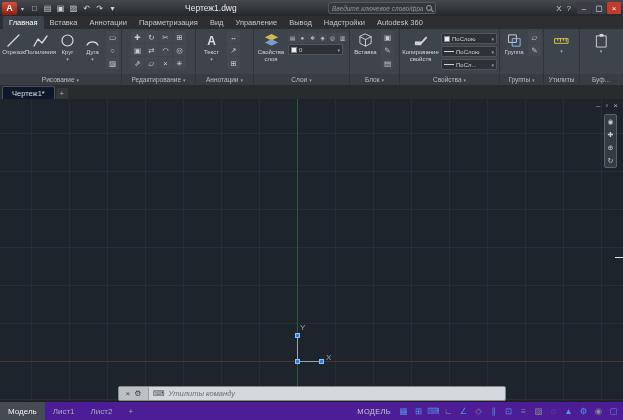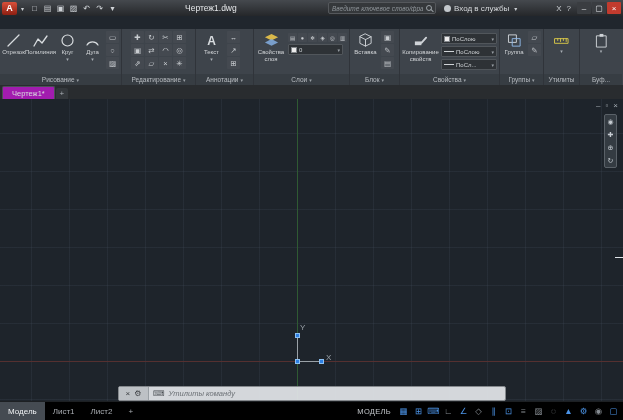--- a/index.html
+++ b/index.html
@@ -59,21 +59,21 @@
   .ddarr{margin-left:auto;font-size:5px;color:#9aa0a6}
   .chip{width:6px;height:6px;background:#ececec;border:1px solid #85898d;flex:0 0 auto}
   .dd .chipbox{flex:0 0 auto}
   .dd.color .chipbox{width:6px;height:6px;background:#ececec;border:1px solid #85898d}
   .dd.line .chipbox{width:10px;height:1px;background:#cfd3d6}
 
   
   .filetabs{position:absolute;top:85px;left:0;right:0;height:14px;background:#292c2f;
             display:flex;align-items:flex-end;padding-left:2px;gap:1px;z-index:27}
   .ftab{height:13px;display:flex;align-items:center;padding:0 9px;font-size:7.5px;color:#dadce0;
-        background:#a21caf;border:1px solid #4b5056;border-bottom:none;border-radius:2px 2px 0 0}
+        background:#0f172a;border:1px solid #4b5056;border-bottom:none;border-radius:2px 2px 0 0}
   .ftab-plus{width:12px;height:11px;background:#34383c;color:#aab0b6;display:flex;align-items:center;
              justify-content:center;font-size:8px;border-radius:2px 2px 0 0}
 
   
   .canvas{position:absolute;top:99px;left:0;width:623px;height:302px;background-color:#1e242b;
           background-image:
             linear-gradient(rgba(115,135,155,.10) 1px,transparent 1px),
             linear-gradient(90deg,rgba(115,135,155,.10) 1px,transparent 1px);
           background-size:38px 38px;background-position:31px 34px}
   .axis-y{position:absolute;left:297px;top:0;bottom:0;width:1px;background:#2f5a33}
@@ -91,21 +91,21 @@
   
   .cmdline{position:absolute;left:118px;top:386px;width:388px;height:15px;background:rgba(226,229,232,.93);
            border:1px solid #85898d;border-radius:2px;display:flex;align-items:center;overflow:hidden;z-index:20}
   .cmd-left{width:30px;height:100%;background:rgba(188,192,196,.95);display:flex;align-items:center;
             justify-content:center;gap:4px;color:#3a3d40;font-size:8px;border-right:1px solid #9aa0a5}
   .cmd-input{flex:1;display:flex;align-items:center;gap:4px;padding:0 4px}
   .cmd-kb{font-size:8px;color:#4a4f54}
   .cmd-prompt{font-size:7.5px;font-style:italic;color:#6a6f74}
 
   
-  .statusbar{position:absolute;left:0;right:0;bottom:0;height:19px;background:#000000;
+  .statusbar{position:absolute;left:0;right:0;bottom:0;height:19px;background:#4c1d95;
              border-top:1px solid #1d2023;display:flex;align-items:stretch;z-index:30}
   .ltabs{display:flex;align-items:stretch}
   .ltab{display:flex;align-items:center;padding:0 8px;font-size:8px;color:#a9adb2}
   .ltab.active{background:#454b52;color:#f0f2f4}
   .sbright{margin-left:auto;display:flex;align-items:center;padding-right:2px}
   .sblabel{font-size:7.5px;color:#c4c8cc;margin-right:5px;letter-spacing:.3px}
   .sbicons{display:flex;align-items:center}
   .stic{width:15px;height:14px;display:flex;align-items:center;justify-content:center;font-size:8.5px;border-radius:1px}
   .stic.on{color:#4b93e6}
   .stic.off{color:#868c92}
@@ -131,36 +131,43 @@
         <span class="qi">↷</span>
         <span class="qi">▾</span>
       </div>
     <div class="tb-title">
         <span>Чертеж1.dwg</span>
       </div>
     <div class="search">
       <span class="ph">Введите ключевое слово/фразу</span>
       <span class="mag"></span>
     </div>
-    <div class="signin">
-      <span class="person"></span>
-      <span>Вход в службы</span>
-      <span class="appmenu-arrow">▾</span>
-    </div>
     <div class="tb-extra">
       <span>X</span>
       <span>?</span>
     </div>
     <div class="winbtns">
       <span class="wb">–</span>
       <span class="wb">▢</span>
       <span class="wb close">×</span>
     </div>
   </div>
 
+  <div class="tabsrow">
+
+  <span class="rtab active">Главная</span>
+      <span class="rtab">Вставка</span>
+      <span class="rtab">Аннотации</span>
+      <span class="rtab">Параметризация</span>
+      <span class="rtab">Вид</span>
+      <span class="rtab">Управление</span>
+      <span class="rtab">Вывод</span>
+      <span class="rtab">Надстройки</span>
+      <span class="rtab">Autodesk 360</span>
+    </div>
 
   <div class="ribbon">
 
     <div class="panel" style="width:122px">
       <div class="pbody">
         <div class="bigbtn">
           <svg viewBox="0 0 15 15">
               <line x1="2" y1="13" x2="13" y2="2" stroke="#d8dcdf" stroke-width="1.3"></line>
             </svg>
           <span class="blabel">Отрезок</span>

